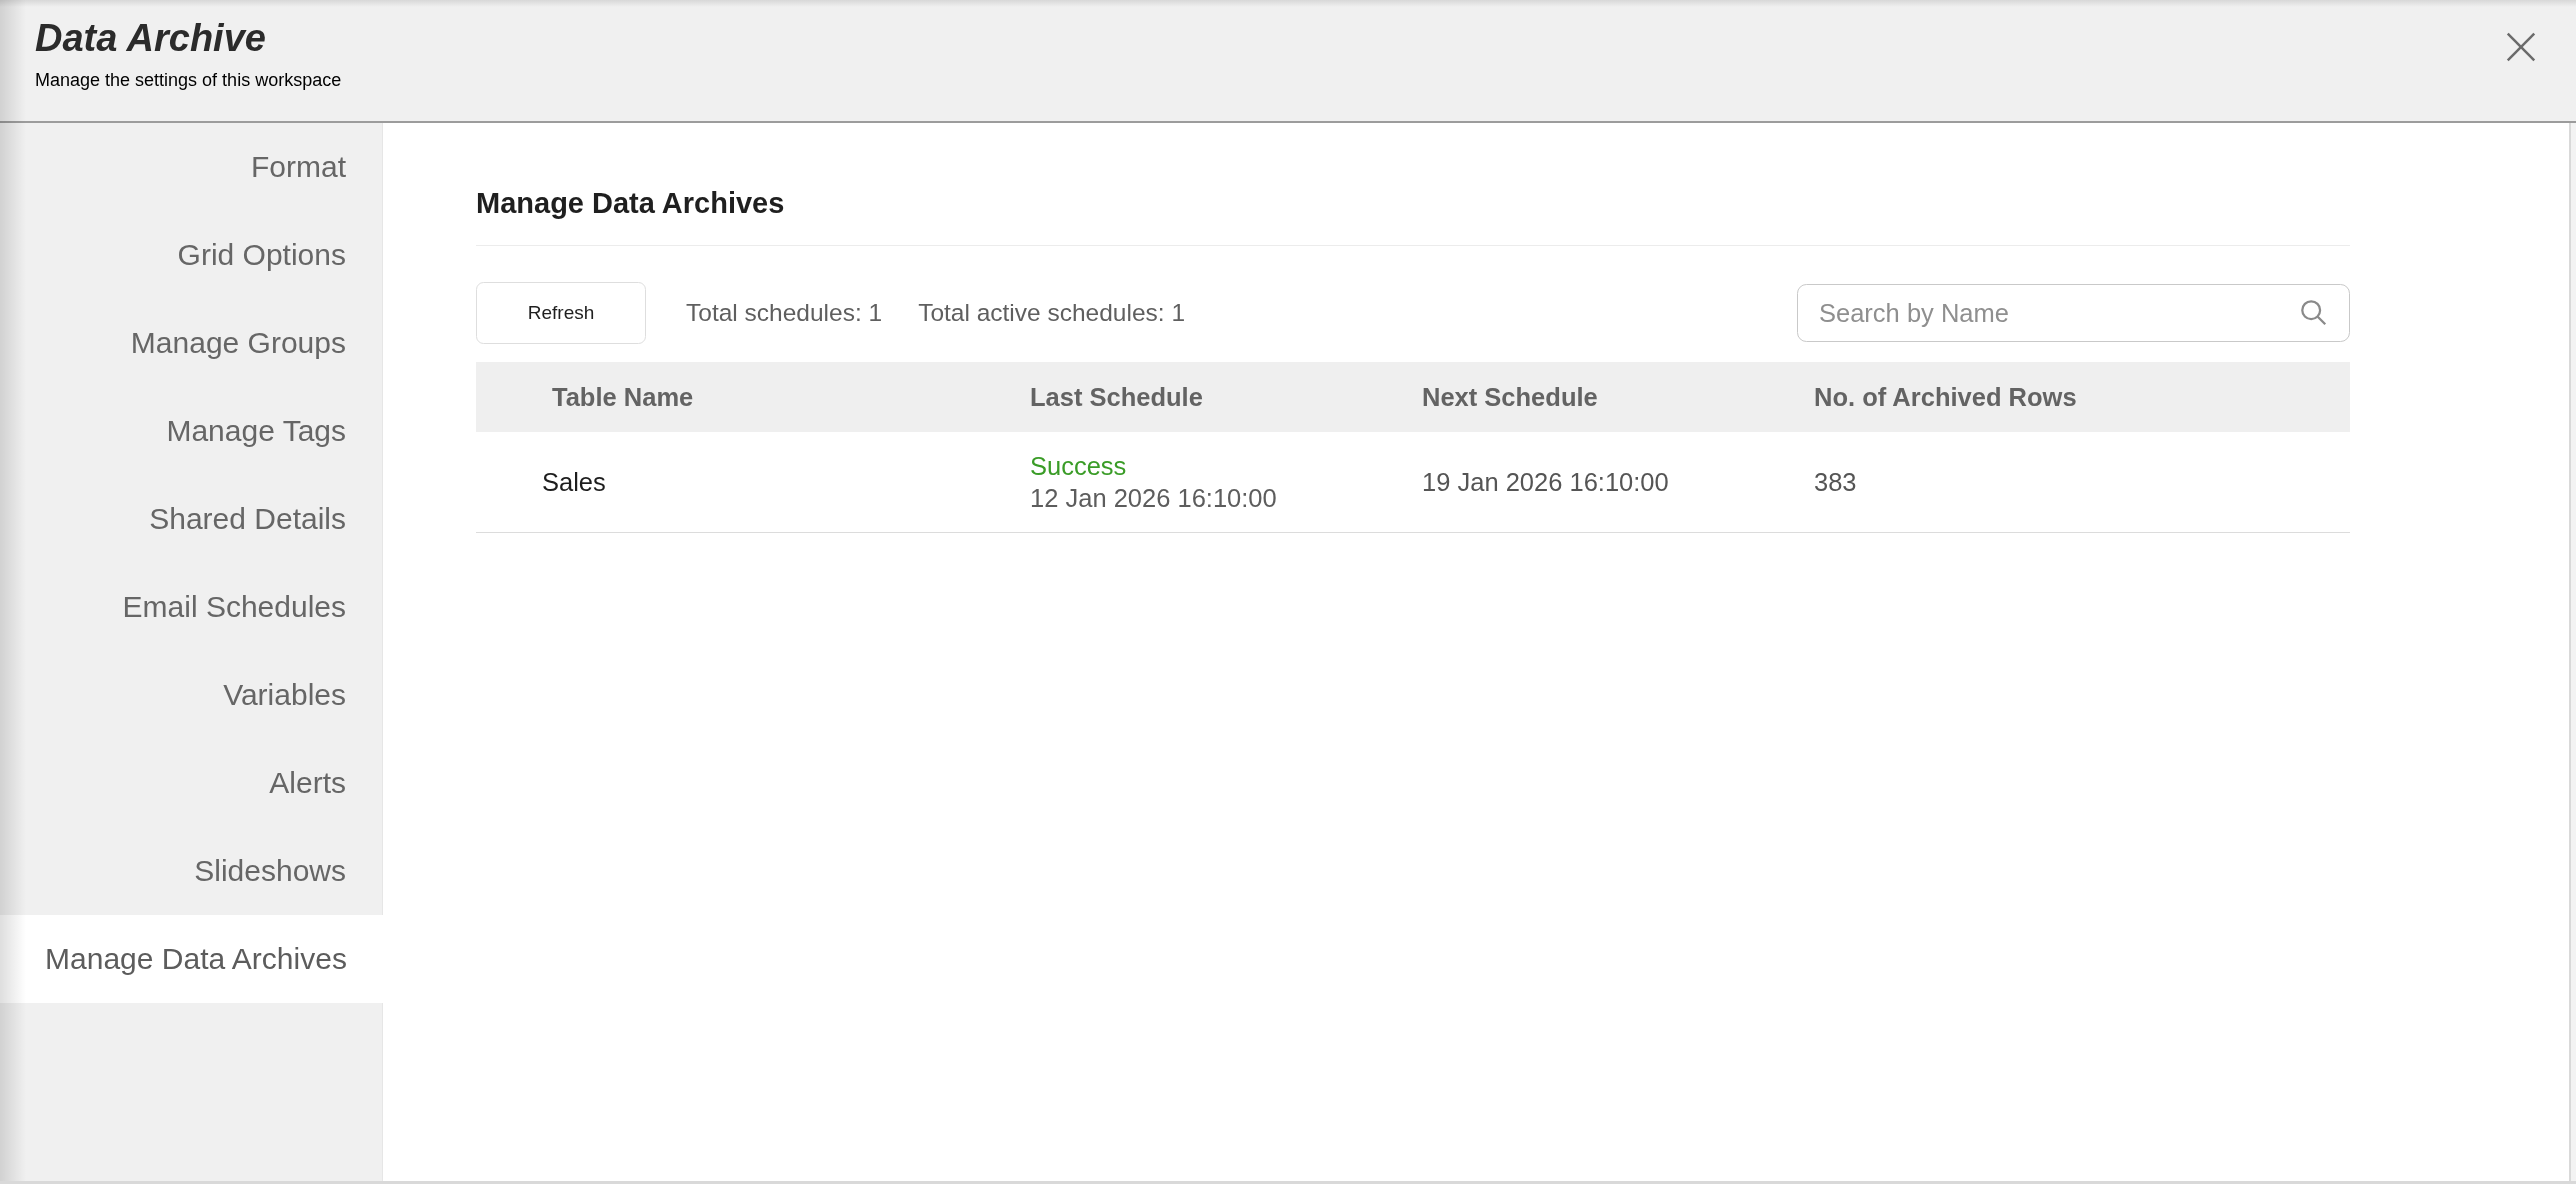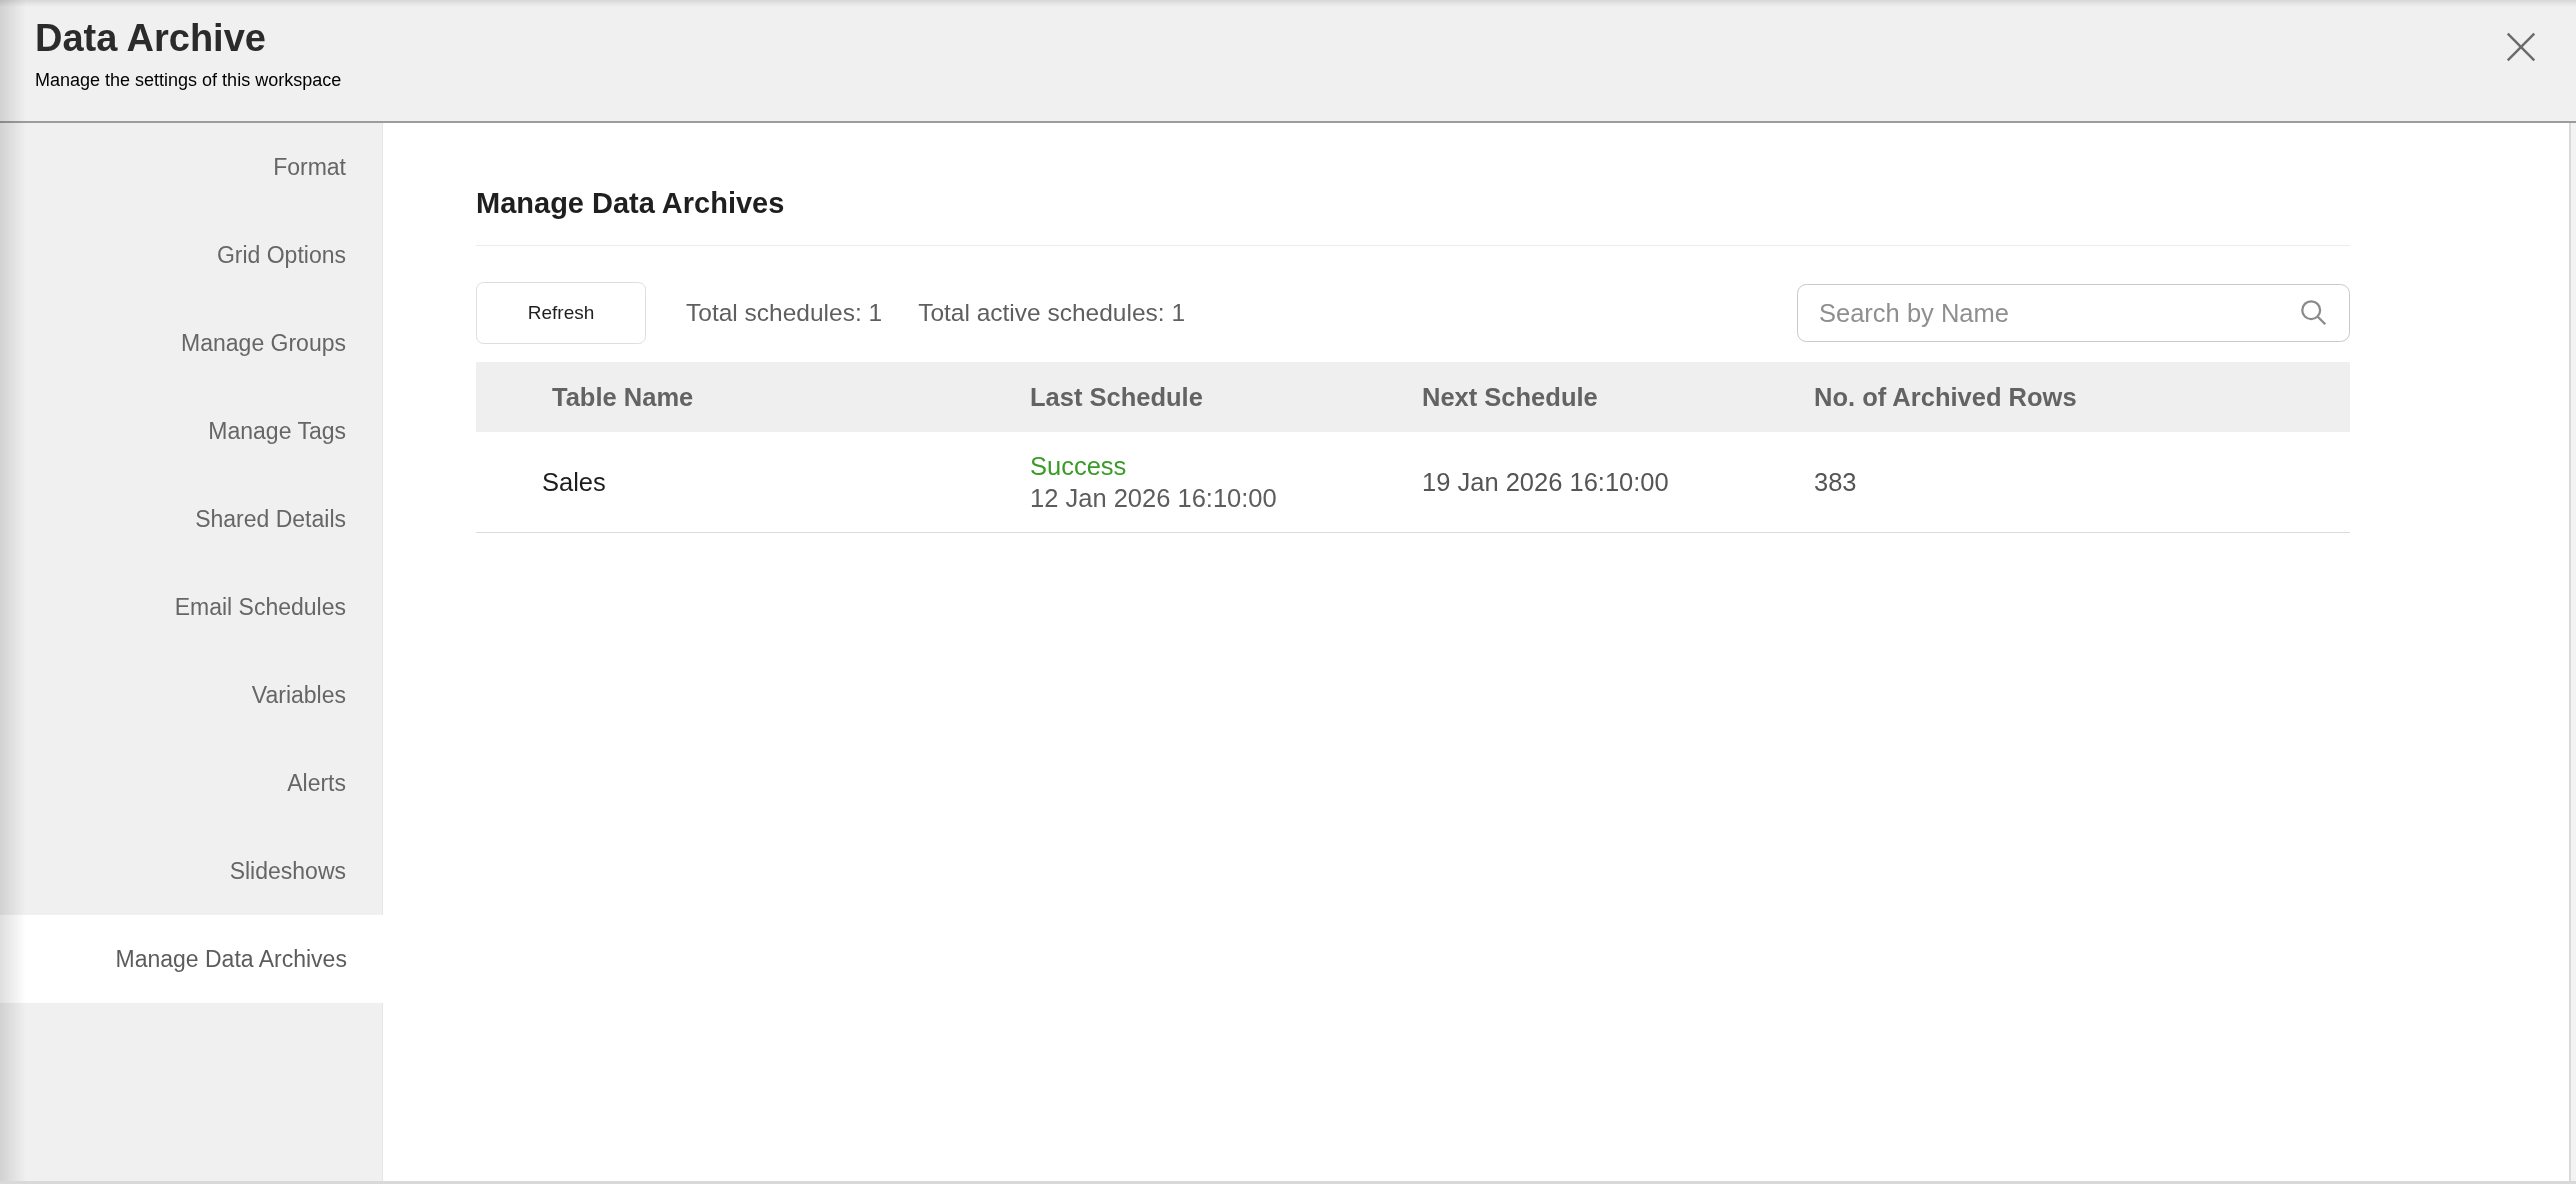--- a/index.html
+++ b/index.html
@@ -16,21 +16,21 @@
   .dialog-header {
     height: 123px;
     background: #f0f0f0;
     border-bottom: 2.8px solid #9c9c9c;
     padding: 16px 0 0 35px;
     position: relative;
   }
   .page-title {
     margin: 0;
     font-size: 38px; font-weight: bold;
-    color: #2b2b2b; line-height: 45px;
+    color: #2b2b2b; line-height: 45px; font-style: italic;
   }
   .page-subtitle {
     margin: 4.7px 0 0 0;
     font-size: 18px; color: #000000; line-height: 28px;
   }
   .close-btn {
     position: absolute; top: 26.4px; right: 35px;
     width: 41px; height: 41px;
     background: none; border: none; padding: 0; cursor: pointer;
     display: flex; align-items: center; justify-content: center;
@@ -41,21 +41,21 @@
 
   .sidebar {
     width: 383px; flex: 0 0 383px;
     background: #f0f0f0;
     border-right: 0.9px solid #e6e6e6;
   }
   .side-item {
     height: 88px;
     display: flex; align-items: center; justify-content: flex-end;
     padding-right: 36px;
-    font-size: 23px; color: #666666;
+    font-size: 30px; color: #666666;
     cursor: pointer;
     white-space: nowrap;
   }
   .side-item.active { background: #ffffff; color: #5c5c5c; margin-right: -0.9px; }
 
   .main { flex: 1 1 auto; background: #ffffff; }
   .right-strip {
     flex: 0 0 6.6px; width: 6.6px;
     background: #f3f3f3;
     border-left: 2.8px solid #d9d9d9;

